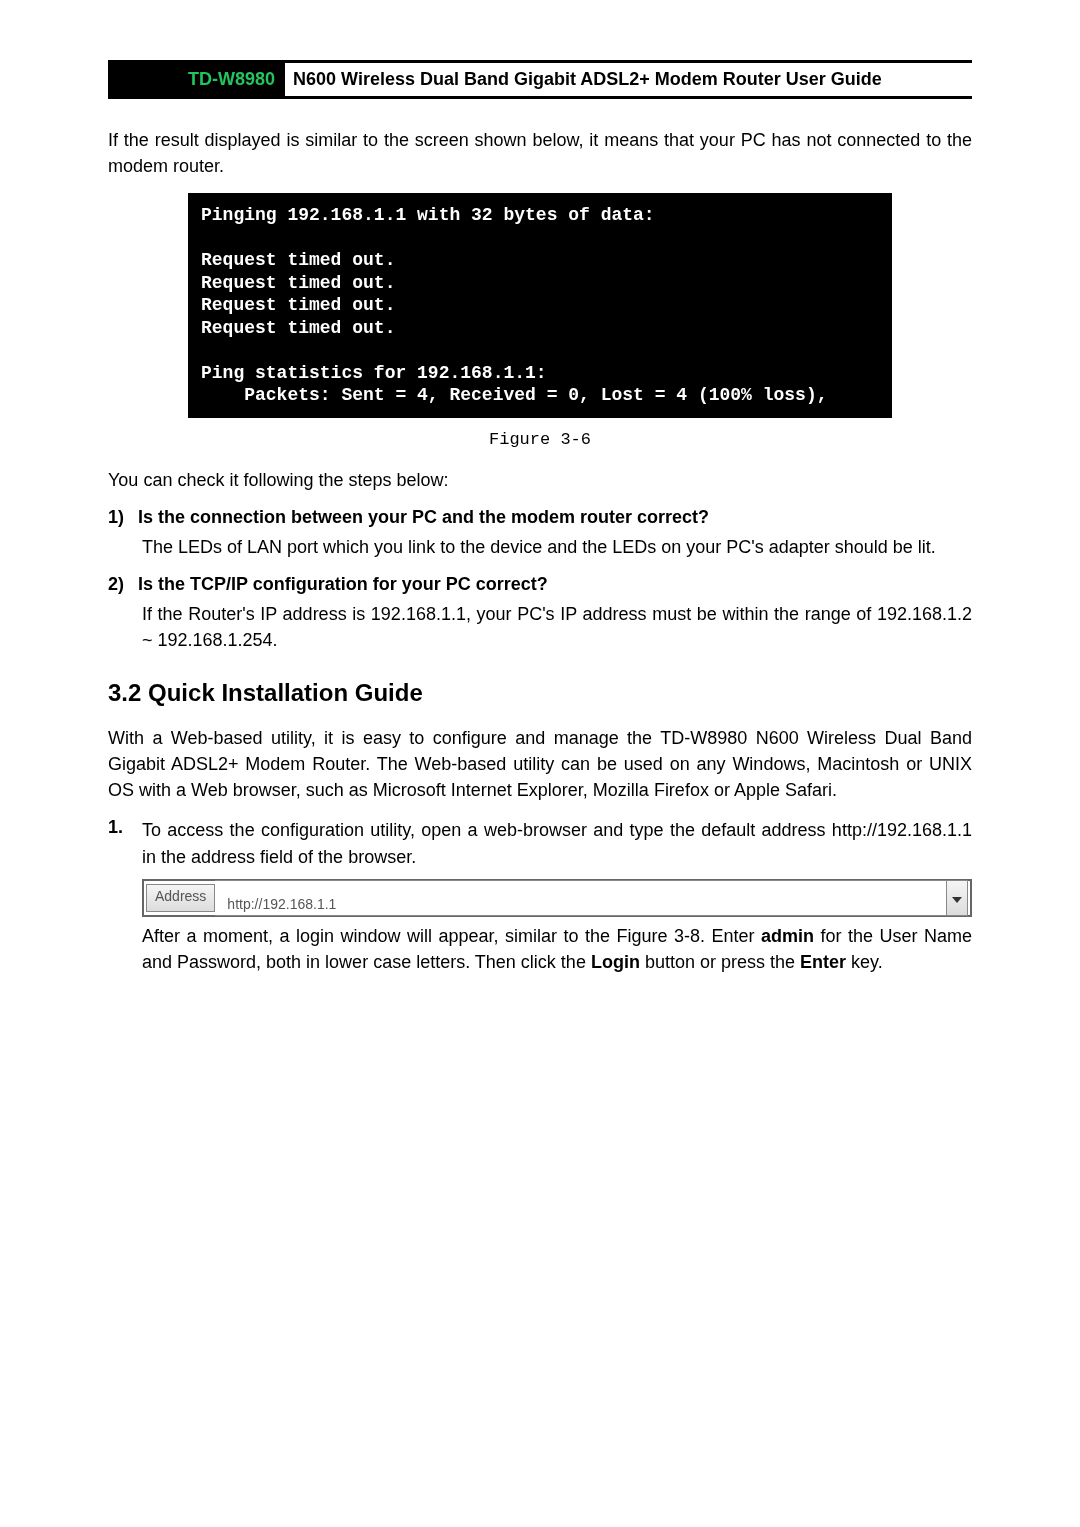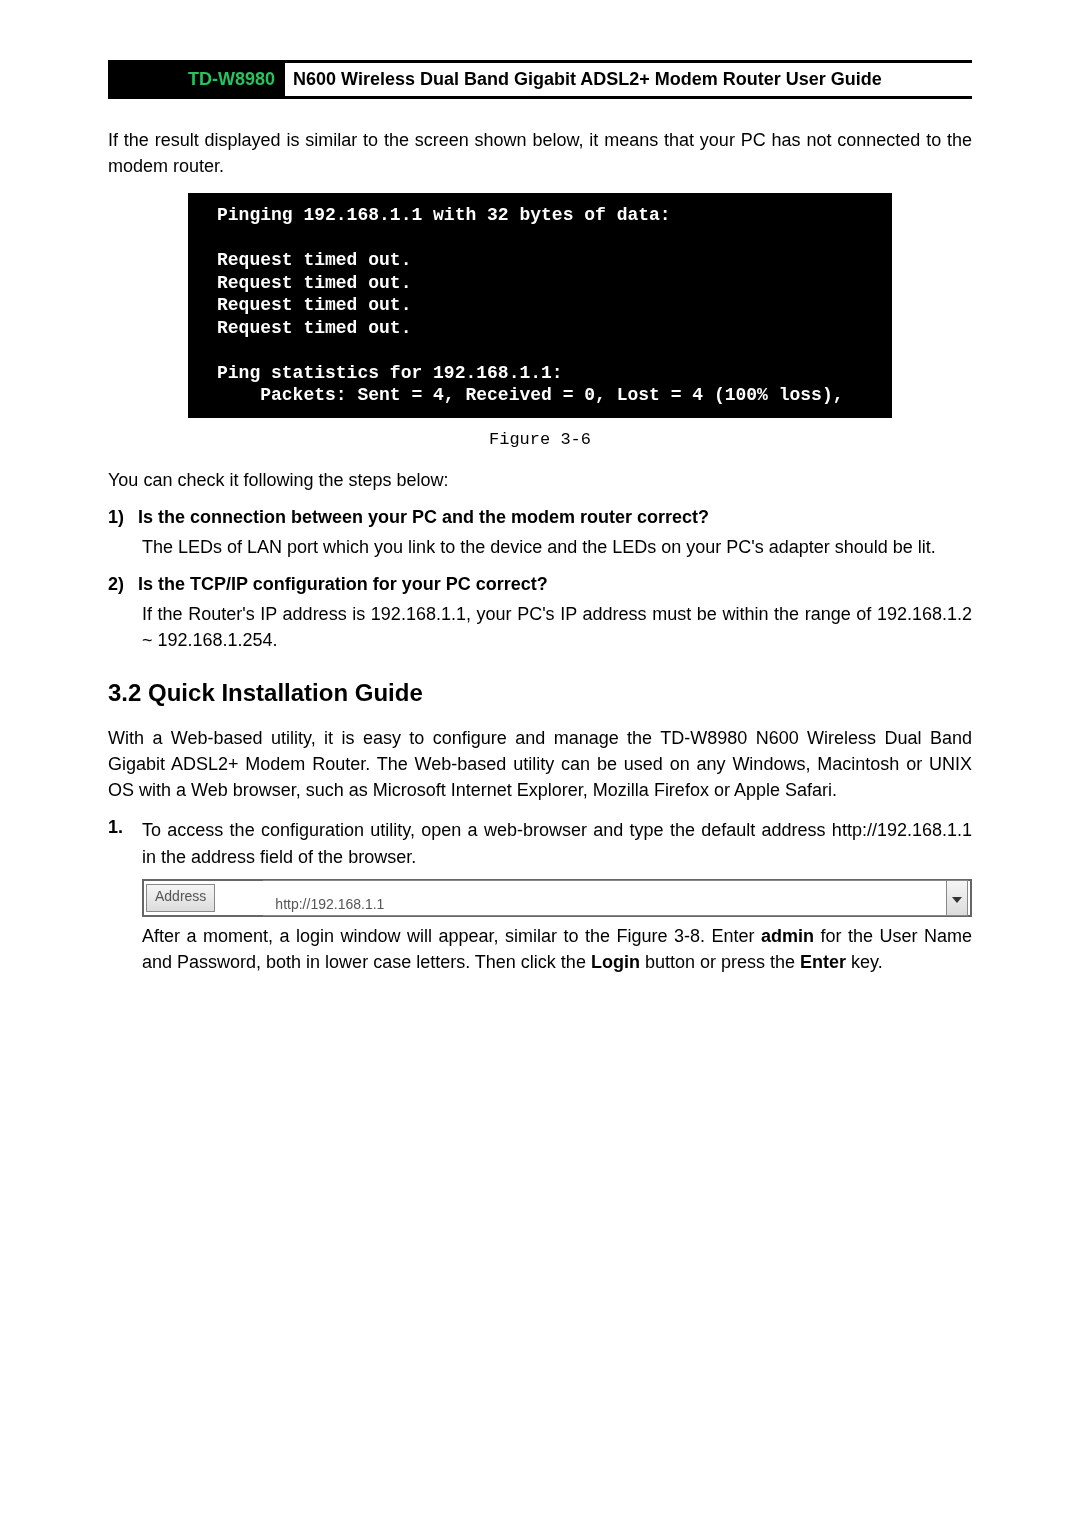--- a/index.html
+++ b/index.html
@@ -35,21 +35,21 @@
     flex:1;
     white-space:nowrap;
   }
   p { margin: 0 0 14px 0; font-size:18px; line-height:1.45; }
   .justify { text-align: justify; }
   .terminal-wrap { margin: 0 80px 10px 80px; }
   .terminal {
     background:#000;
     color:#fff;
     border:3px solid #000;
-    padding:8px 26px;
+    padding:8px 10px;
     font-family: "Courier New", Courier, monospace;
     font-weight: bold;
     font-size:18px;
     line-height:1.25;
     white-space:pre;
   }
   .caption { text-align:center; font-size:17px; margin: 12px 0 18px 0; font-family: Liberation Mono, monospace; }
   .num-item { display:flex; margin: 10px 0 6px 0; }
   .num-item .num { width:30px; font-weight:bold; font-size:18px; }
   .num-item .q { font-weight:bold; font-size:18px; flex:1; }
@@ -58,21 +58,20 @@
   .ol-step { display:flex; margin:0 0 8px 0; }
   .ol-step .num2 { width:34px; font-size:18px; font-weight:bold; }
   .ol-step .body { flex:1; font-size:18px; line-height:1.5; text-align:justify; }
   .addr-figure {
     margin:8px 0 4px 34px;
     border:2px solid #666;
     padding:2px;
     display:flex;
     align-items:center;
     height:30px;
-    gap:48px;
   }
   .addr-btn {
     border:1px solid #888;
     background:linear-gradient(#f5f5f5,#dcdcdc);
     font-size:14px;
     padding:2px 8px;
     color:#555;
     height:22px;
     line-height:18px;
   }

